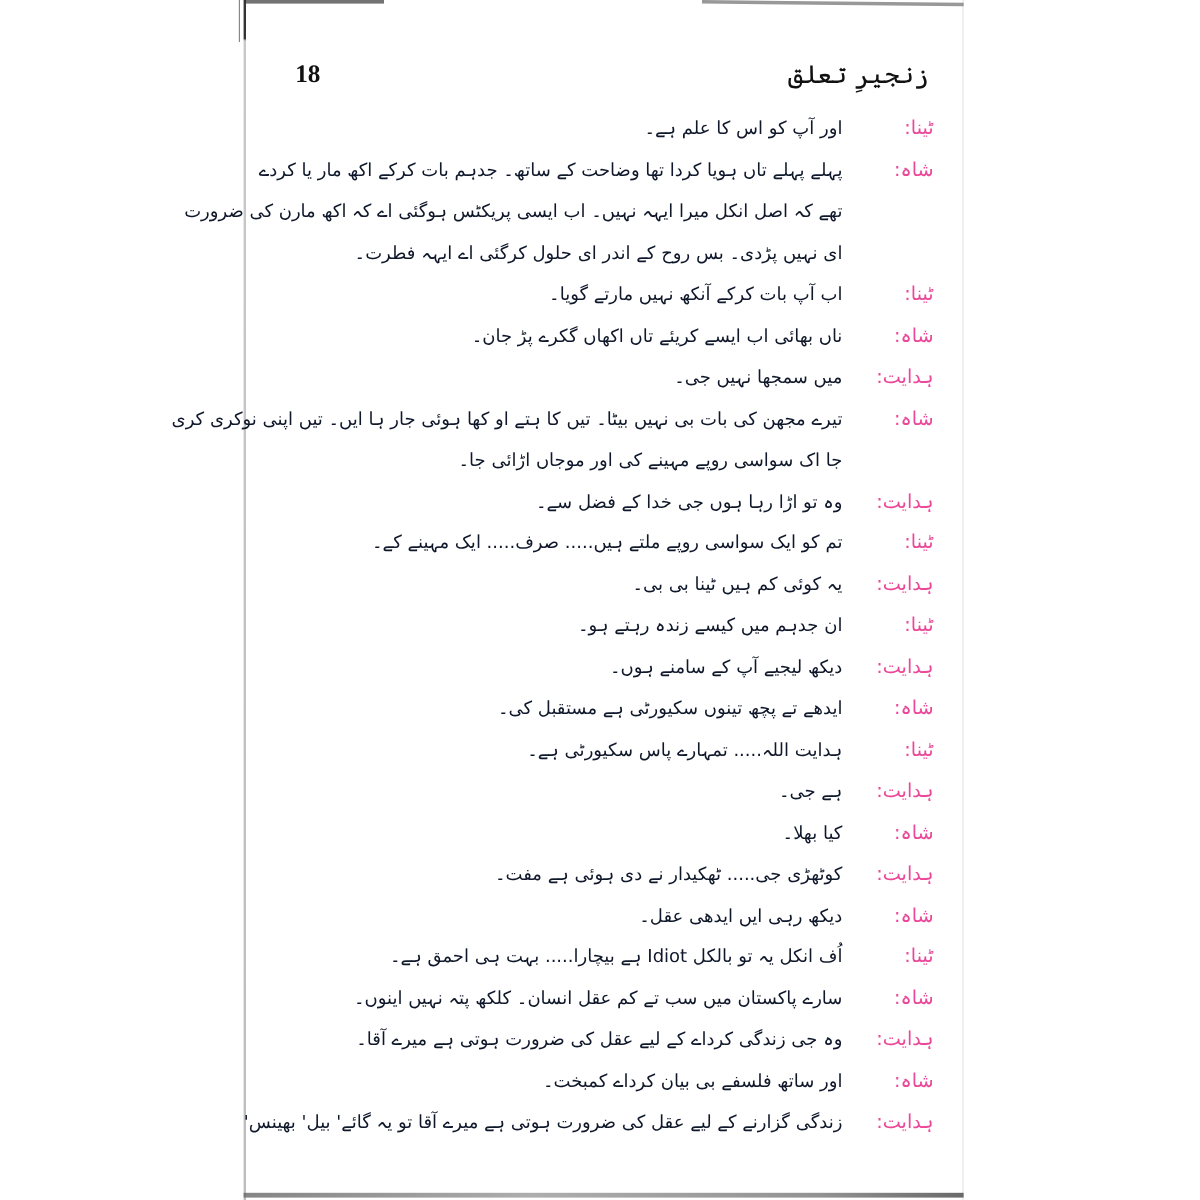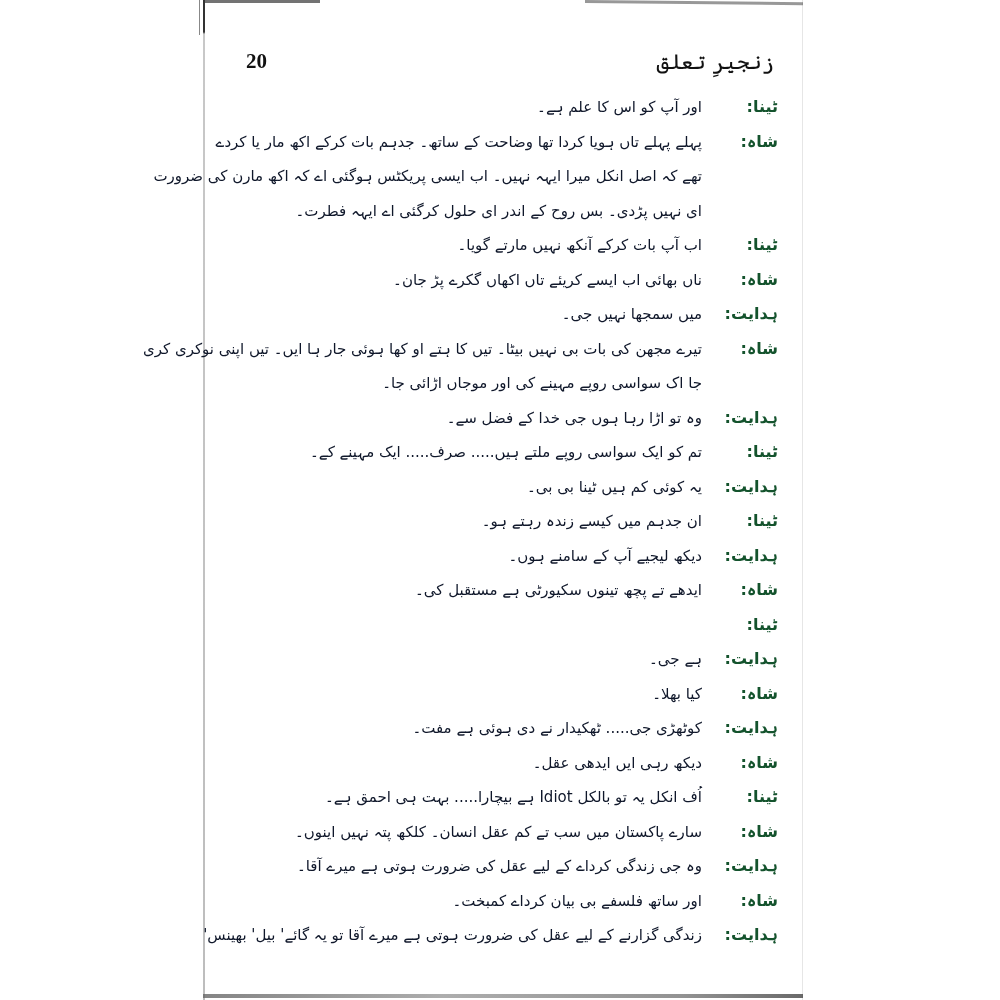--- a/index.html
+++ b/index.html
@@ -94,24 +94,24 @@
       height: 34.5px;
       line-height: 34.5px;
       white-space: nowrap;
     }
     .speaker {
       position: absolute;
       right: 0;
       top: 0;
       width: 58px;
       text-align: right;
-      font-weight: bold;
+      font-weight: normal;
       font-size: 16px;
       font-family: "DejaVu Sans", sans-serif;
-      color: #14532d;
+      color: #ec4899;
     }
     .speech {
       position: absolute;
       right: 76px;
       top: 0;
       font-size: 15px;
       font-family: "DejaVu Sans", sans-serif;
       color: #0f172a;
     }
   </style>
@@ -120,21 +120,21 @@
 
 <div class="page"></div>
 <div class="page-left-rule"></div>
 <div class="page-left-rule-thin"></div>
 <div class="page-right-rule"></div>
 <div class="top-shadow left"></div>
 <div class="top-shadow right"></div>
 <div class="bottom-shadow"></div>
 
 <div class="header-title">زنجیرِ تعلق</div>
-<div class="page-number">20</div>
+<div class="page-number">18</div>
 
 <div class="dialogue">
   <div class="line">
     <span class="speaker">ٹینا:</span>
     <span class="speech">اور آپ کو اس کا علم ہے۔</span>
   </div>
   <div class="line">
     <span class="speaker">شاہ:</span>
     <span class="speech">پہلے پہلے تاں ہویا کردا تھا وضاحت کے ساتھ۔ جدہم بات کرکے اکھ مار یا کردے</span>
   </div>
@@ -185,20 +185,21 @@
   <div class="line">
     <span class="speaker">ہدایت:</span>
     <span class="speech">دیکھ لیجیے آپ کے سامنے ہوں۔</span>
   </div>
   <div class="line">
     <span class="speaker">شاہ:</span>
     <span class="speech">ایدھے تے پچھ تینوں سکیورٹی ہے مستقبل کی۔</span>
   </div>
   <div class="line">
     <span class="speaker">ٹینا:</span>
+    <span class="speech">ہدایت اللہ..... تمہارے پاس سکیورٹی ہے۔</span>
   </div>
   <div class="line">
     <span class="speaker">ہدایت:</span>
     <span class="speech">ہے جی۔</span>
   </div>
   <div class="line">
     <span class="speaker">شاہ:</span>
     <span class="speech">کیا بھلا۔</span>
   </div>
   <div class="line">

